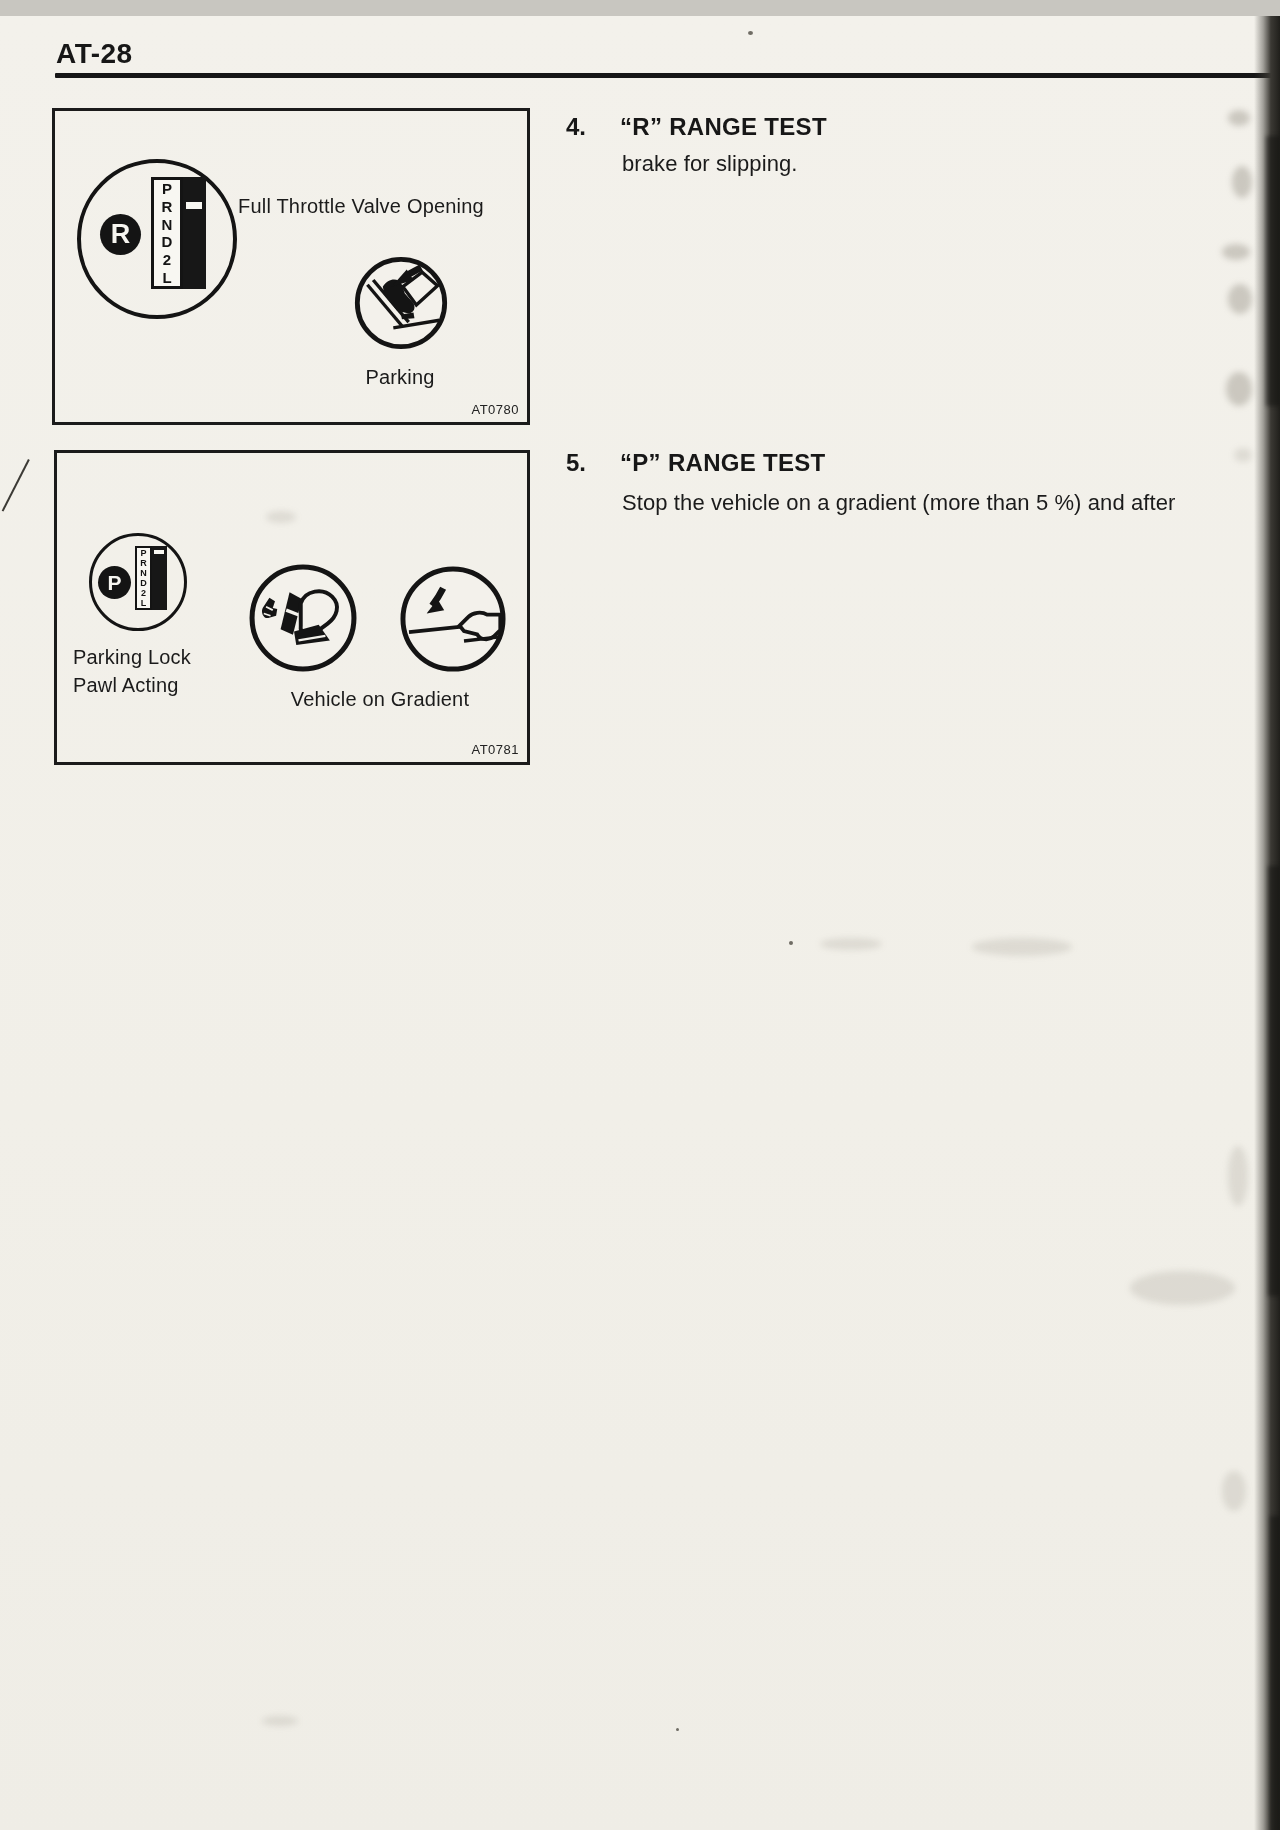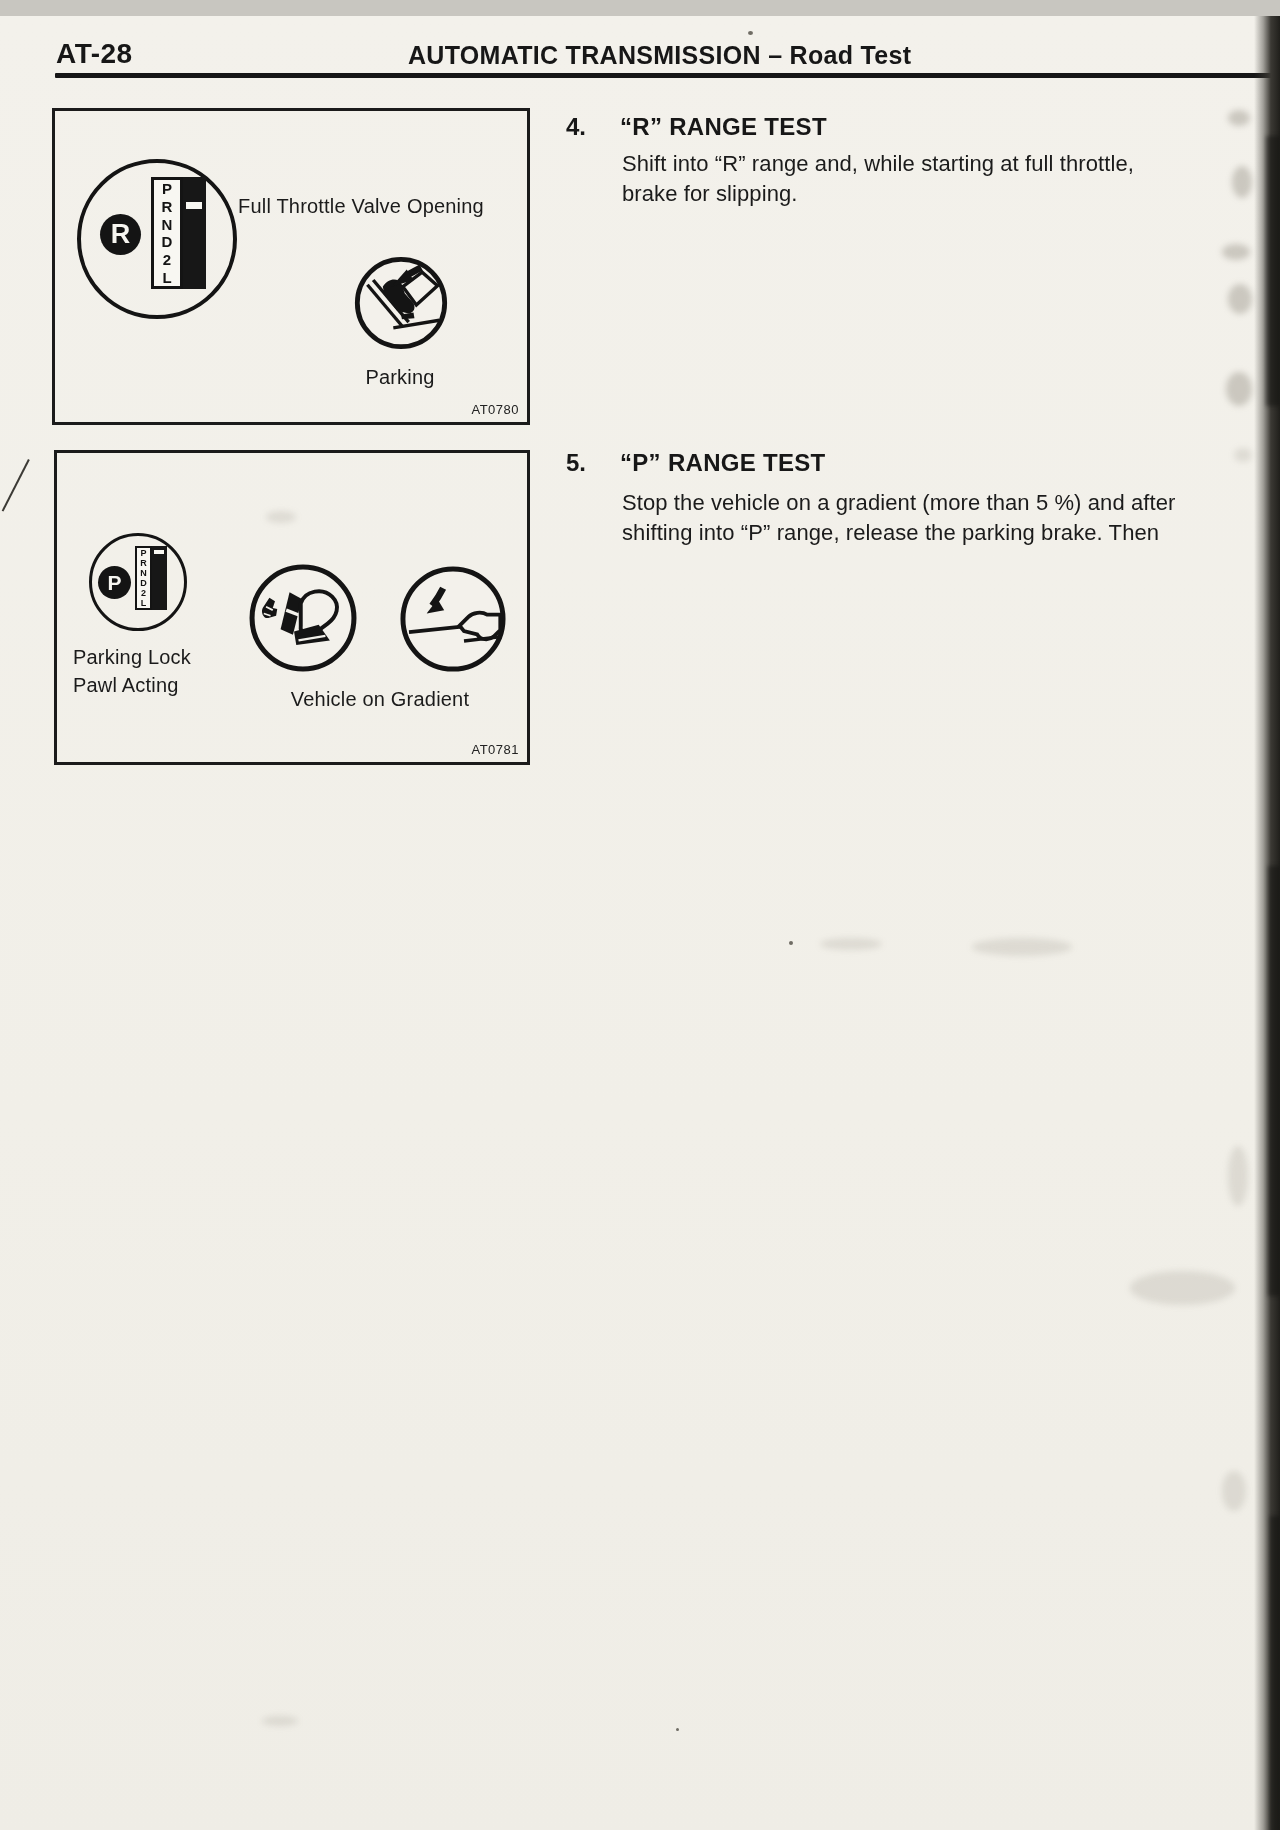--- a/index.html
+++ b/index.html
@@ -49,21 +49,20 @@
   .smudge.light{background:rgba(120,114,102,.16);}
   .dot{position:absolute;background:#6f6c64;border-radius:50%;}
   .stray-line{position:absolute;width:2px;height:58px;background:#3c3a35;transform:rotate(27deg);transform-origin:top left;}
 </style>
 </head>
 <body>
 
 <div class="page">
 
   <div class="page-num">AT-28</div>
-  <div class="doc-title">AUTOMATIC TRANSMISSION – Road Test</div>
   <div class="header-rule"></div>
 
   <div class="figbox figbox1">
 
     <div class="bigcircle" style="left:22px;top:48px;width:152px;height:152px;"></div>
     <div class="range-badge" style="left:45px;top:103px;width:41px;height:41px;font-size:27px;">
       <span>R</span>
     </div>
     <div class="selcol" style="left:96px;top:66px;width:26px;height:106px;font-size:15px;">
       <span>P</span>
@@ -92,21 +91,20 @@
     <div class="figlabel" style="left:278px;top:255px;width:134px;text-align:center;">Parking</div>
     <div class="figcode">AT0780</div>
   </div>
 
   <div class="section section4">
     <div class="sec-head">
       <span class="sec-num">4.</span>
       <span class="sec-title">“R” RANGE TEST</span>
     </div>
     <div class="sec-body">
-      <div>Shift into “R” range and, while starting at full throttle,</div>
       <div>brake for slipping.</div>
     </div>
   </div>
 
   <div class="figbox figbox2">
 
     <div class="bigcircle" style="left:32px;top:80px;width:92px;height:92px;border-width:3px;"></div>
     <div class="range-badge" style="left:41px;top:113px;width:33px;height:33px;font-size:21px;">
       <span>P</span>
     </div>
@@ -149,21 +147,20 @@
     <div class="figcode">AT0781</div>
   </div>
 
   <div class="section section5">
     <div class="sec-head">
       <span class="sec-num">5.</span>
       <span class="sec-title">“P” RANGE TEST</span>
     </div>
     <div class="sec-body">
       <div>Stop the vehicle on a gradient (more than 5 %) and after</div>
-      <div>shifting into “P” range, release the parking brake. Then</div>
     </div>
   </div>
 
   <div class="stray-line" style="left:28px;top:443px;"></div>
 
   <div class="smudge" style="left:1228px;top:94px;width:22px;height:16px;"></div>
   <div class="smudge" style="left:1232px;top:150px;width:20px;height:32px;"></div>
   <div class="smudge" style="left:1222px;top:228px;width:28px;height:16px;"></div>
   <div class="smudge" style="left:1228px;top:268px;width:24px;height:30px;"></div>
   <div class="smudge" style="left:1226px;top:356px;width:26px;height:34px;"></div>

